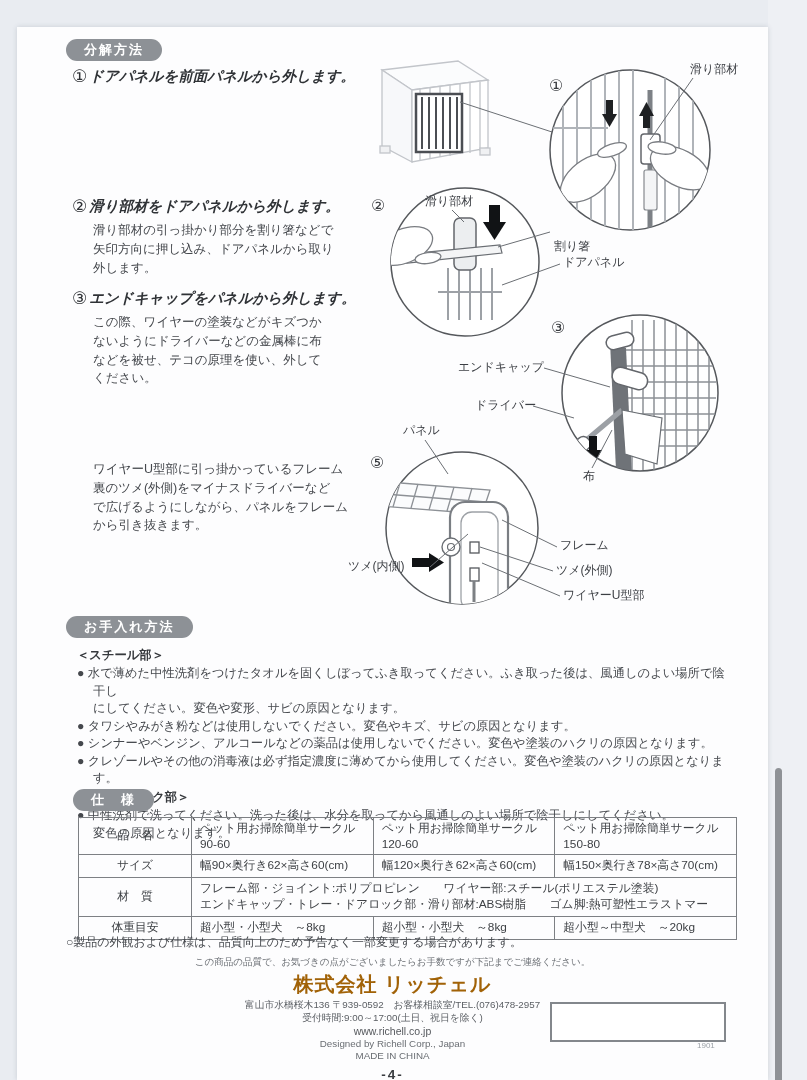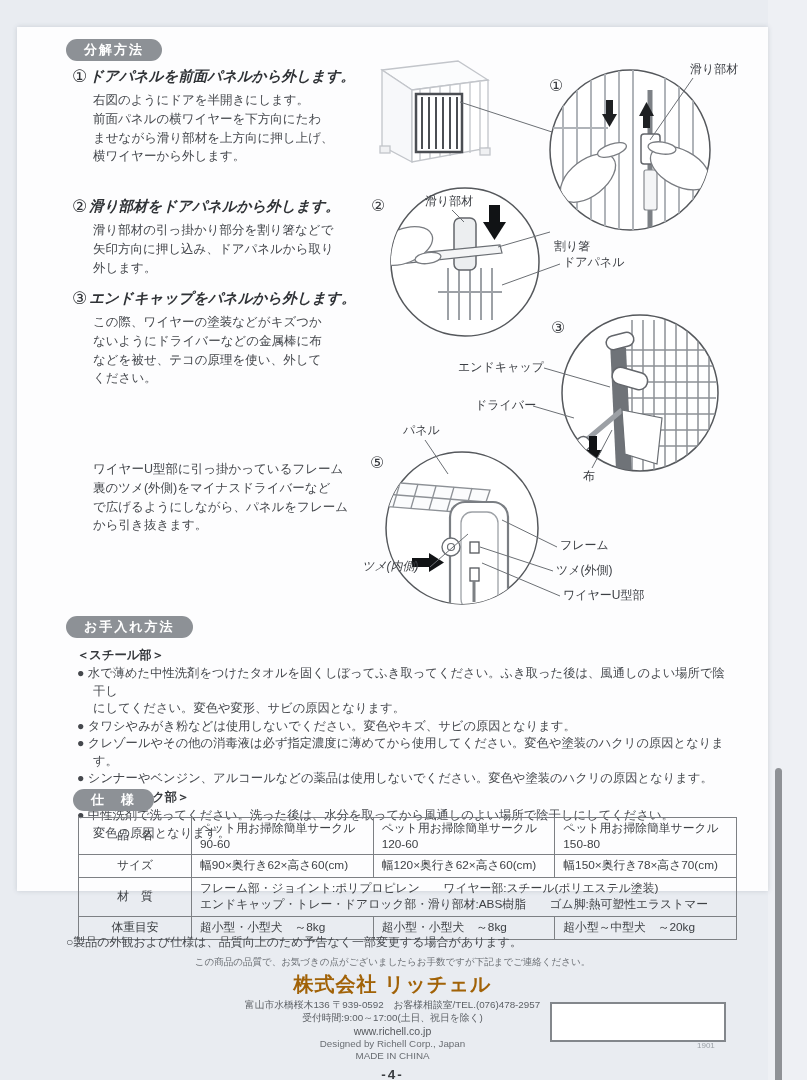--- a/index.html
+++ b/index.html
@@ -6,21 +6,21 @@
   body{
     width:807px;height:1080px;
     background:#e9ecf1;
     font-family:"Liberation Sans","DejaVu Sans",sans-serif;
     color:#45484d;
     overflow:hidden;
     position:relative;
   }
   .viewport{position:absolute;left:0;top:0;width:807px;height:1080px;}
   .page{
-    position:absolute;left:17px;top:27px;width:751px;height:864px;
+    position:absolute;left:17px;top:27px;width:751px;height:1053px;
     background:#fdfdfe;
     box-shadow:0 0 5px rgba(60,70,90,.18);
   }
   .abs{position:absolute;}
   .pill{
     display:inline-block;
     background:#8d9196;color:#ffffff;
     border-radius:12px;
     font-size:13px;font-weight:bold;letter-spacing:2px;
     padding:3px 18px;line-height:1.2;
@@ -87,24 +87,20 @@
 
   <div class="scroll-track"></div>
   <div class="scroll-thumb"></div>
 
   <div class="page">
 
     <span class="pill abs" style="left:49px;top:12px;">分解方法</span>
 
     <div class="step abs" style="left:55px;top:39px;">
       <div class="step-head"><span class="step-num">①</span><span>ドアパネルを前面パネルから外します。</span></div>
-      <div class="step-body">右図のようにドアを半開きにします。
-前面パネルの横ワイヤーを下方向にたわ
-ませながら滑り部材を上方向に押し上げ、
-横ワイヤーから外します。</div>
     </div>
 
     <div class="step abs" style="left:55px;top:169px;">
       <div class="step-head"><span class="step-num">②</span><span>滑り部材をドアパネルから外します。</span></div>
       <div class="step-body">滑り部材の引っ掛かり部分を割り箸などで
 矢印方向に押し込み、ドアパネルから取り
 外します。</div>
     </div>
 
     <div class="step abs" style="left:55px;top:261px;">
@@ -306,34 +302,34 @@
     <div class="dmarker" style="left:353px;top:428px;">⑤</div>
 
     <div class="dlabel" style="left:673px;top:36px;">滑り部材</div>
     <div class="dlabel" style="left:408px;top:168px;">滑り部材</div>
     <div class="dlabel" style="left:537px;top:213px;">割り箸</div>
     <div class="dlabel" style="left:546px;top:229px;">ドアパネル</div>
     <div class="dlabel" style="left:441px;top:334px;">エンドキャップ</div>
     <div class="dlabel" style="left:458px;top:372px;">ドライバー</div>
     <div class="dlabel" style="left:566px;top:443px;">布</div>
     <div class="dlabel" style="left:386px;top:397px;">パネル</div>
-    <div class="dlabel" style="left:345px;top:533px;font-style:italic;">ツメ(内側)</div>
+    <div class="dlabel" style="left:331px;top:533px;">ツメ(内側)</div>
     <div class="dlabel" style="left:543px;top:512px;">フレーム</div>
     <div class="dlabel" style="left:539px;top:537px;">ツメ(外側)</div>
     <div class="dlabel" style="left:546px;top:562px;">ワイヤーU型部</div>
 
     <span class="pill abs" style="left:49px;top:589px;">お手入れ方法</span>
 
     <div class="care-block abs" style="left:60px;top:619px;">
       <div class="care-sub">＜スチール部＞</div>
       <p class="care-item">● 水で薄めた中性洗剤をつけたタオルを固くしぼってふき取ってください。ふき取った後は、風通しのよい場所で陰干し
 にしてください。変色や変形、サビの原因となります。</p>
       <p class="care-item">● タワシやみがき粉などは使用しないでください。変色やキズ、サビの原因となります。</p>
+      <p class="care-item">● シンナーやベンジン、アルコールなどの薬品は使用しないでください。変色や塗装のハクリの原因となります。</p>
       <p class="care-item">● クレゾールやその他の消毒液は必ず指定濃度に薄めてから使用してください。変色や塗装のハクリの原因となります。</p>
-      <p class="care-item">● シンナーやベンジン、アルコールなどの薬品は使用しないでください。変色や塗装のハクリの原因となります。</p>
       <div class="care-sub">＜プラスチック部＞</div>
       <p class="care-item">● 中性洗剤で洗ってください。洗った後は、水分を取ってから風通しのよい場所で陰干しにしてください。
 変色の原因となります。</p>
     </div>
 
     <span class="pill abs" style="left:56px;top:762px;">仕　様</span>
 
     <table class="spec abs" style="left:61px;top:790px;width:659px;">
       <tbody>
           <tr>

